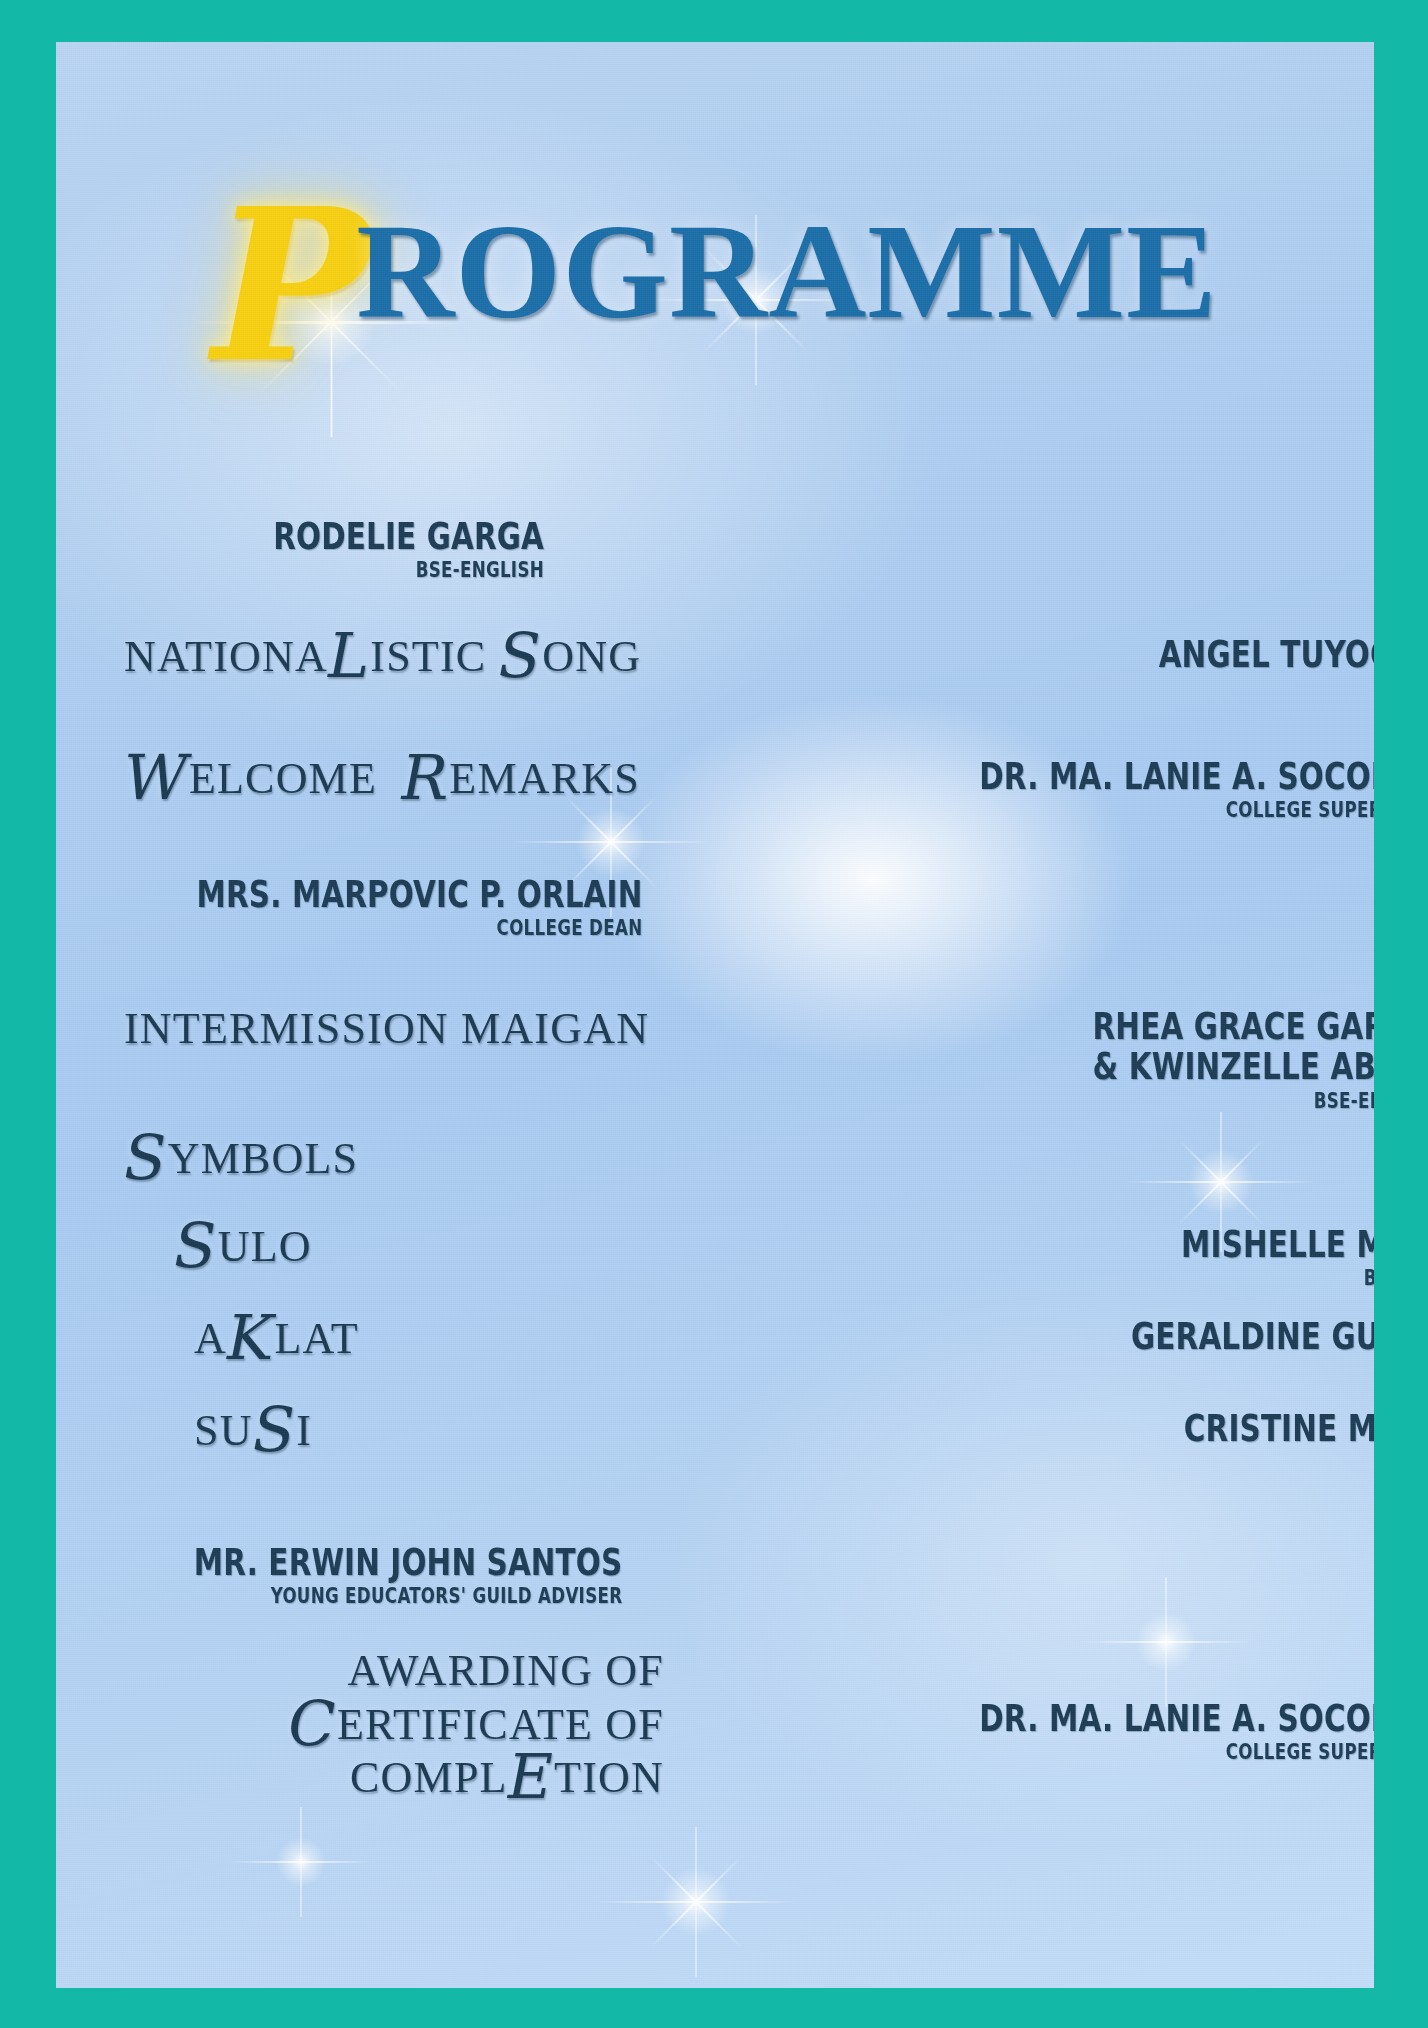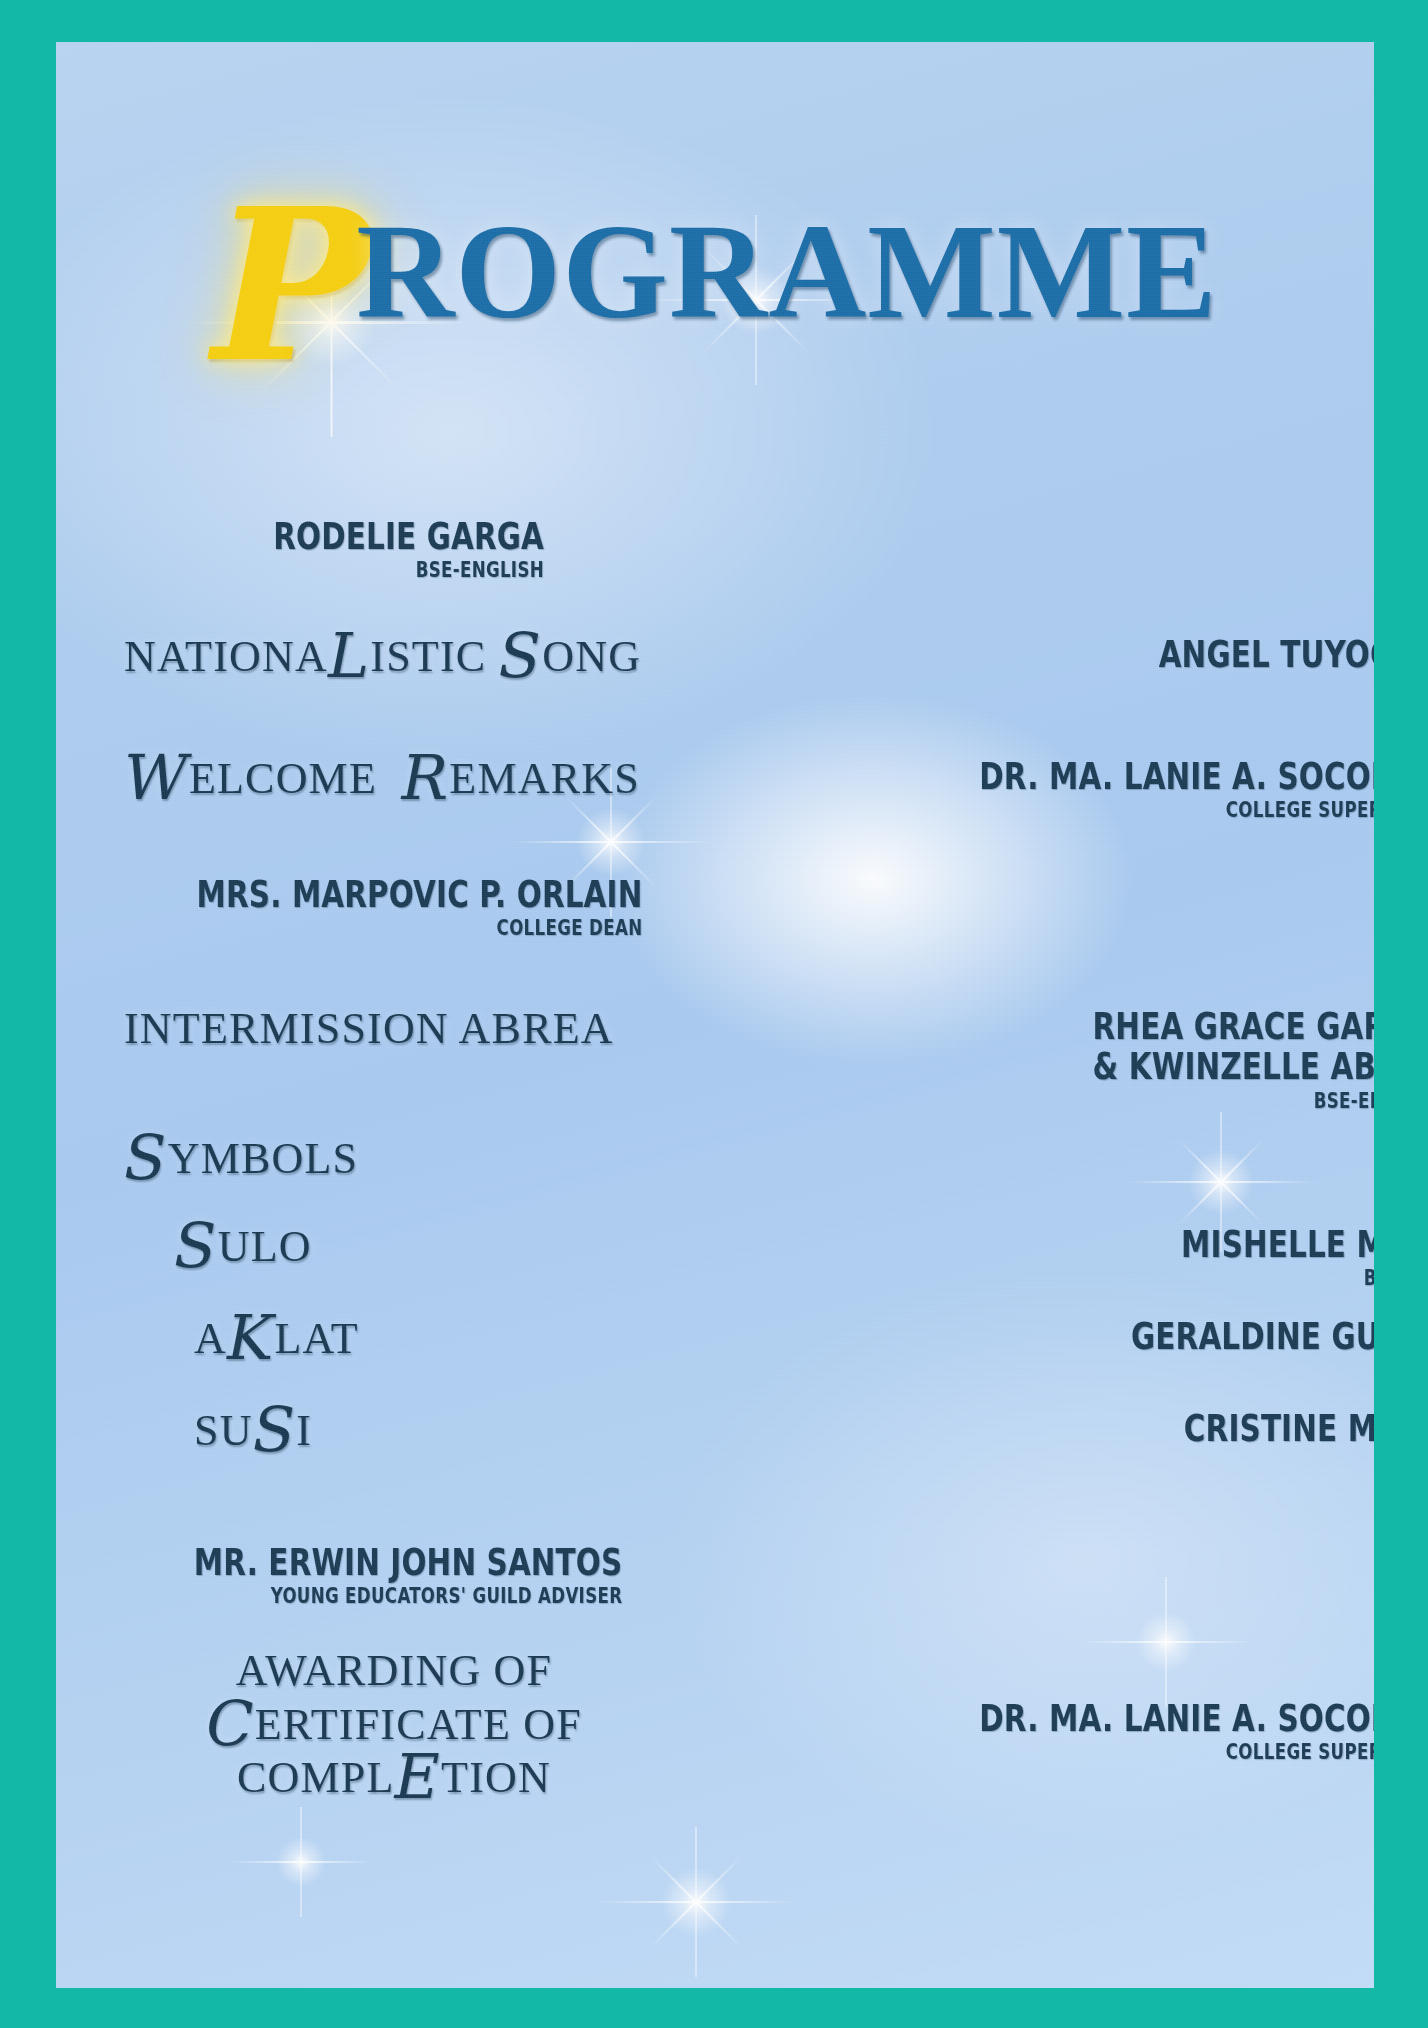--- a/index.html
+++ b/index.html
@@ -249,21 +249,21 @@
       </div>
 
       <div class="row" style="position:absolute; left:0; top:358px; width:1318px;">
         <div class="person">
           <div class="person-name">MRS. MARPOVIC P. ORLAIN</div>
           <div class="person-sub">COLLEGE DEAN</div>
         </div>
       </div>
 
       <div class="row" style="position:absolute; left:0; top:490px; width:1318px;">
-        <div class="item-label">INTERMISSION ABREA</div>
+        <div class="item-label">INTERMISSION MAIGAN</div>
         <div class="person">
           <div class="person-name">RHEA GRACE GARCIA
 &amp; KWINZELLE ABREA</div>
           <div class="person-sub">BSE-ENGLISH</div>
         </div>
       </div>
 
       <div class="row" style="position:absolute; left:0; top:620px; width:1318px;">
         <div class="item-label"><span class="sc">S</span>YMBOLS</div>
         <div class="person">
@@ -297,21 +297,21 @@
       </div>
 
       <div class="row" style="position:absolute; left:0; top:1026px; width:1318px;">
         <div class="person">
           <div class="person-name">MR. ERWIN JOHN SANTOS</div>
           <div class="person-sub">YOUNG EDUCATORS' GUILD ADVISER</div>
         </div>
       </div>
 
       <div class="row center-label" style="position:absolute; left:0; top:1132px; width:1318px;">
-        <div class="item-label" style="width:540px; text-align:center;">AWARDING OF<br><span class="sc">C</span>ERTIFICATE OF<br>COMPL<span class="sc">E</span>TION</div>
+        <div class="item-label" style="width:540px; text-align:right;">AWARDING OF<br><span class="sc">C</span>ERTIFICATE OF<br>COMPL<span class="sc">E</span>TION</div>
         <div class="person" style="padding-top:54px;">
           <div class="person-name">DR. MA. LANIE A. SOCORRO</div>
           <div class="person-sub">COLLEGE SUPERVISOR</div>
         </div>
       </div>
 
     </div>
   </div>
 </div>
 

